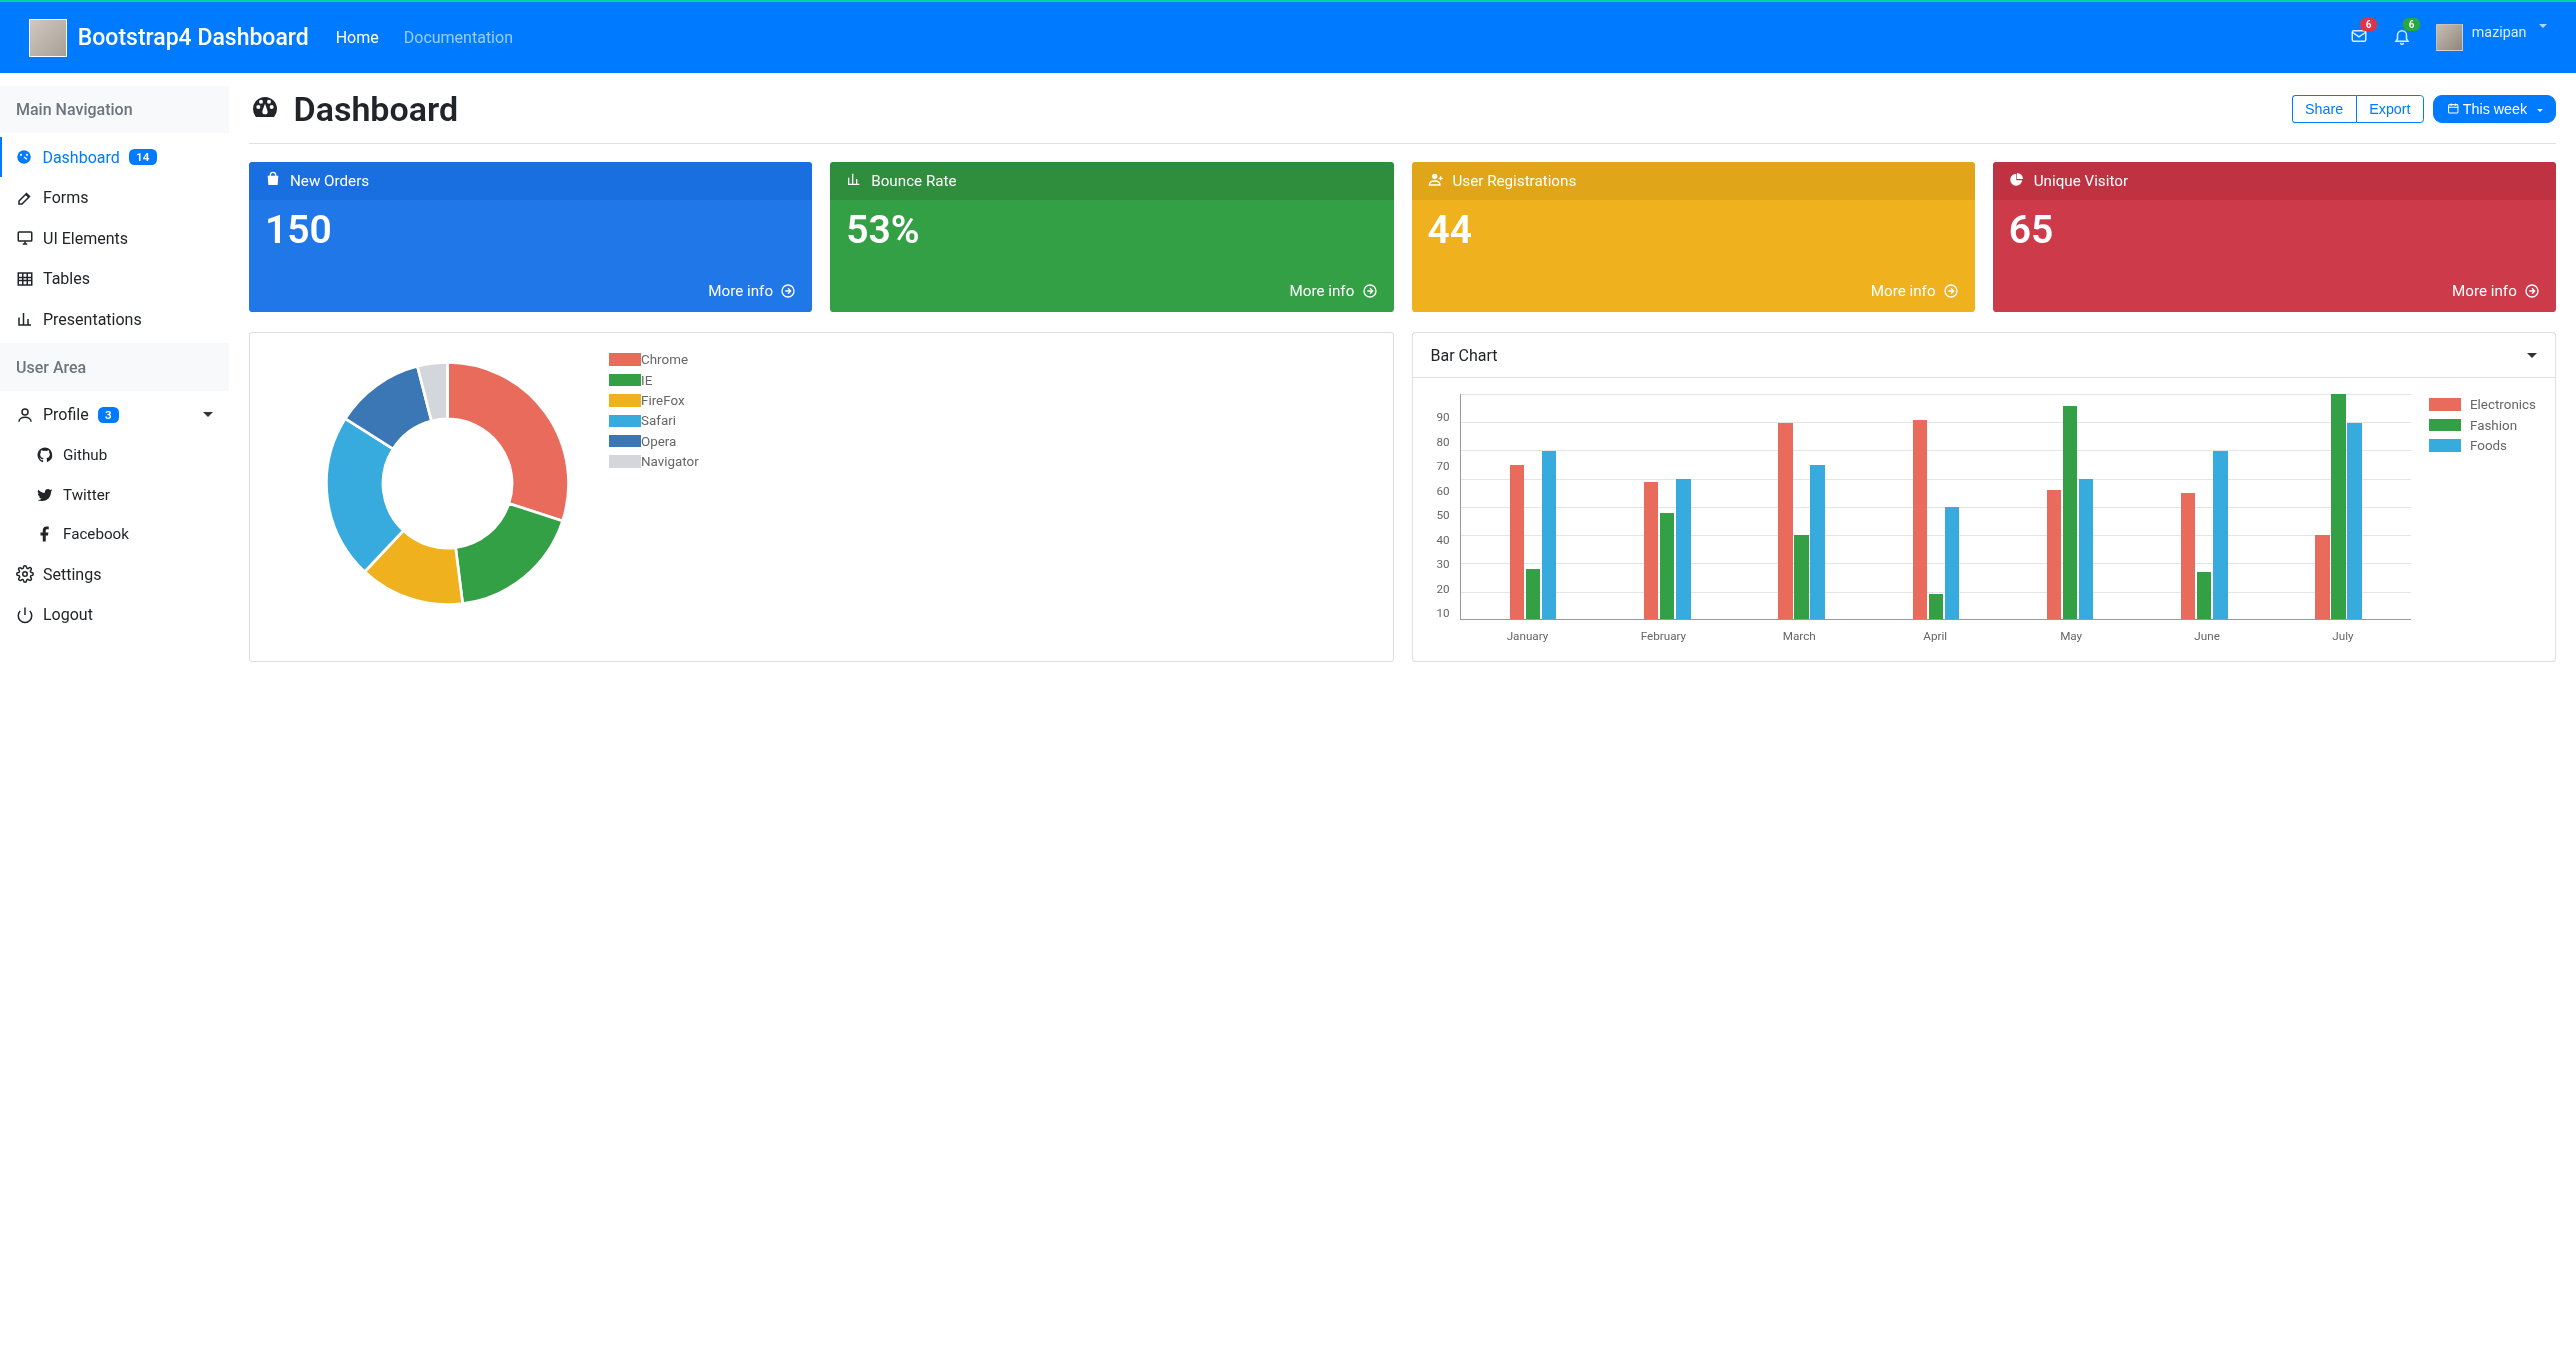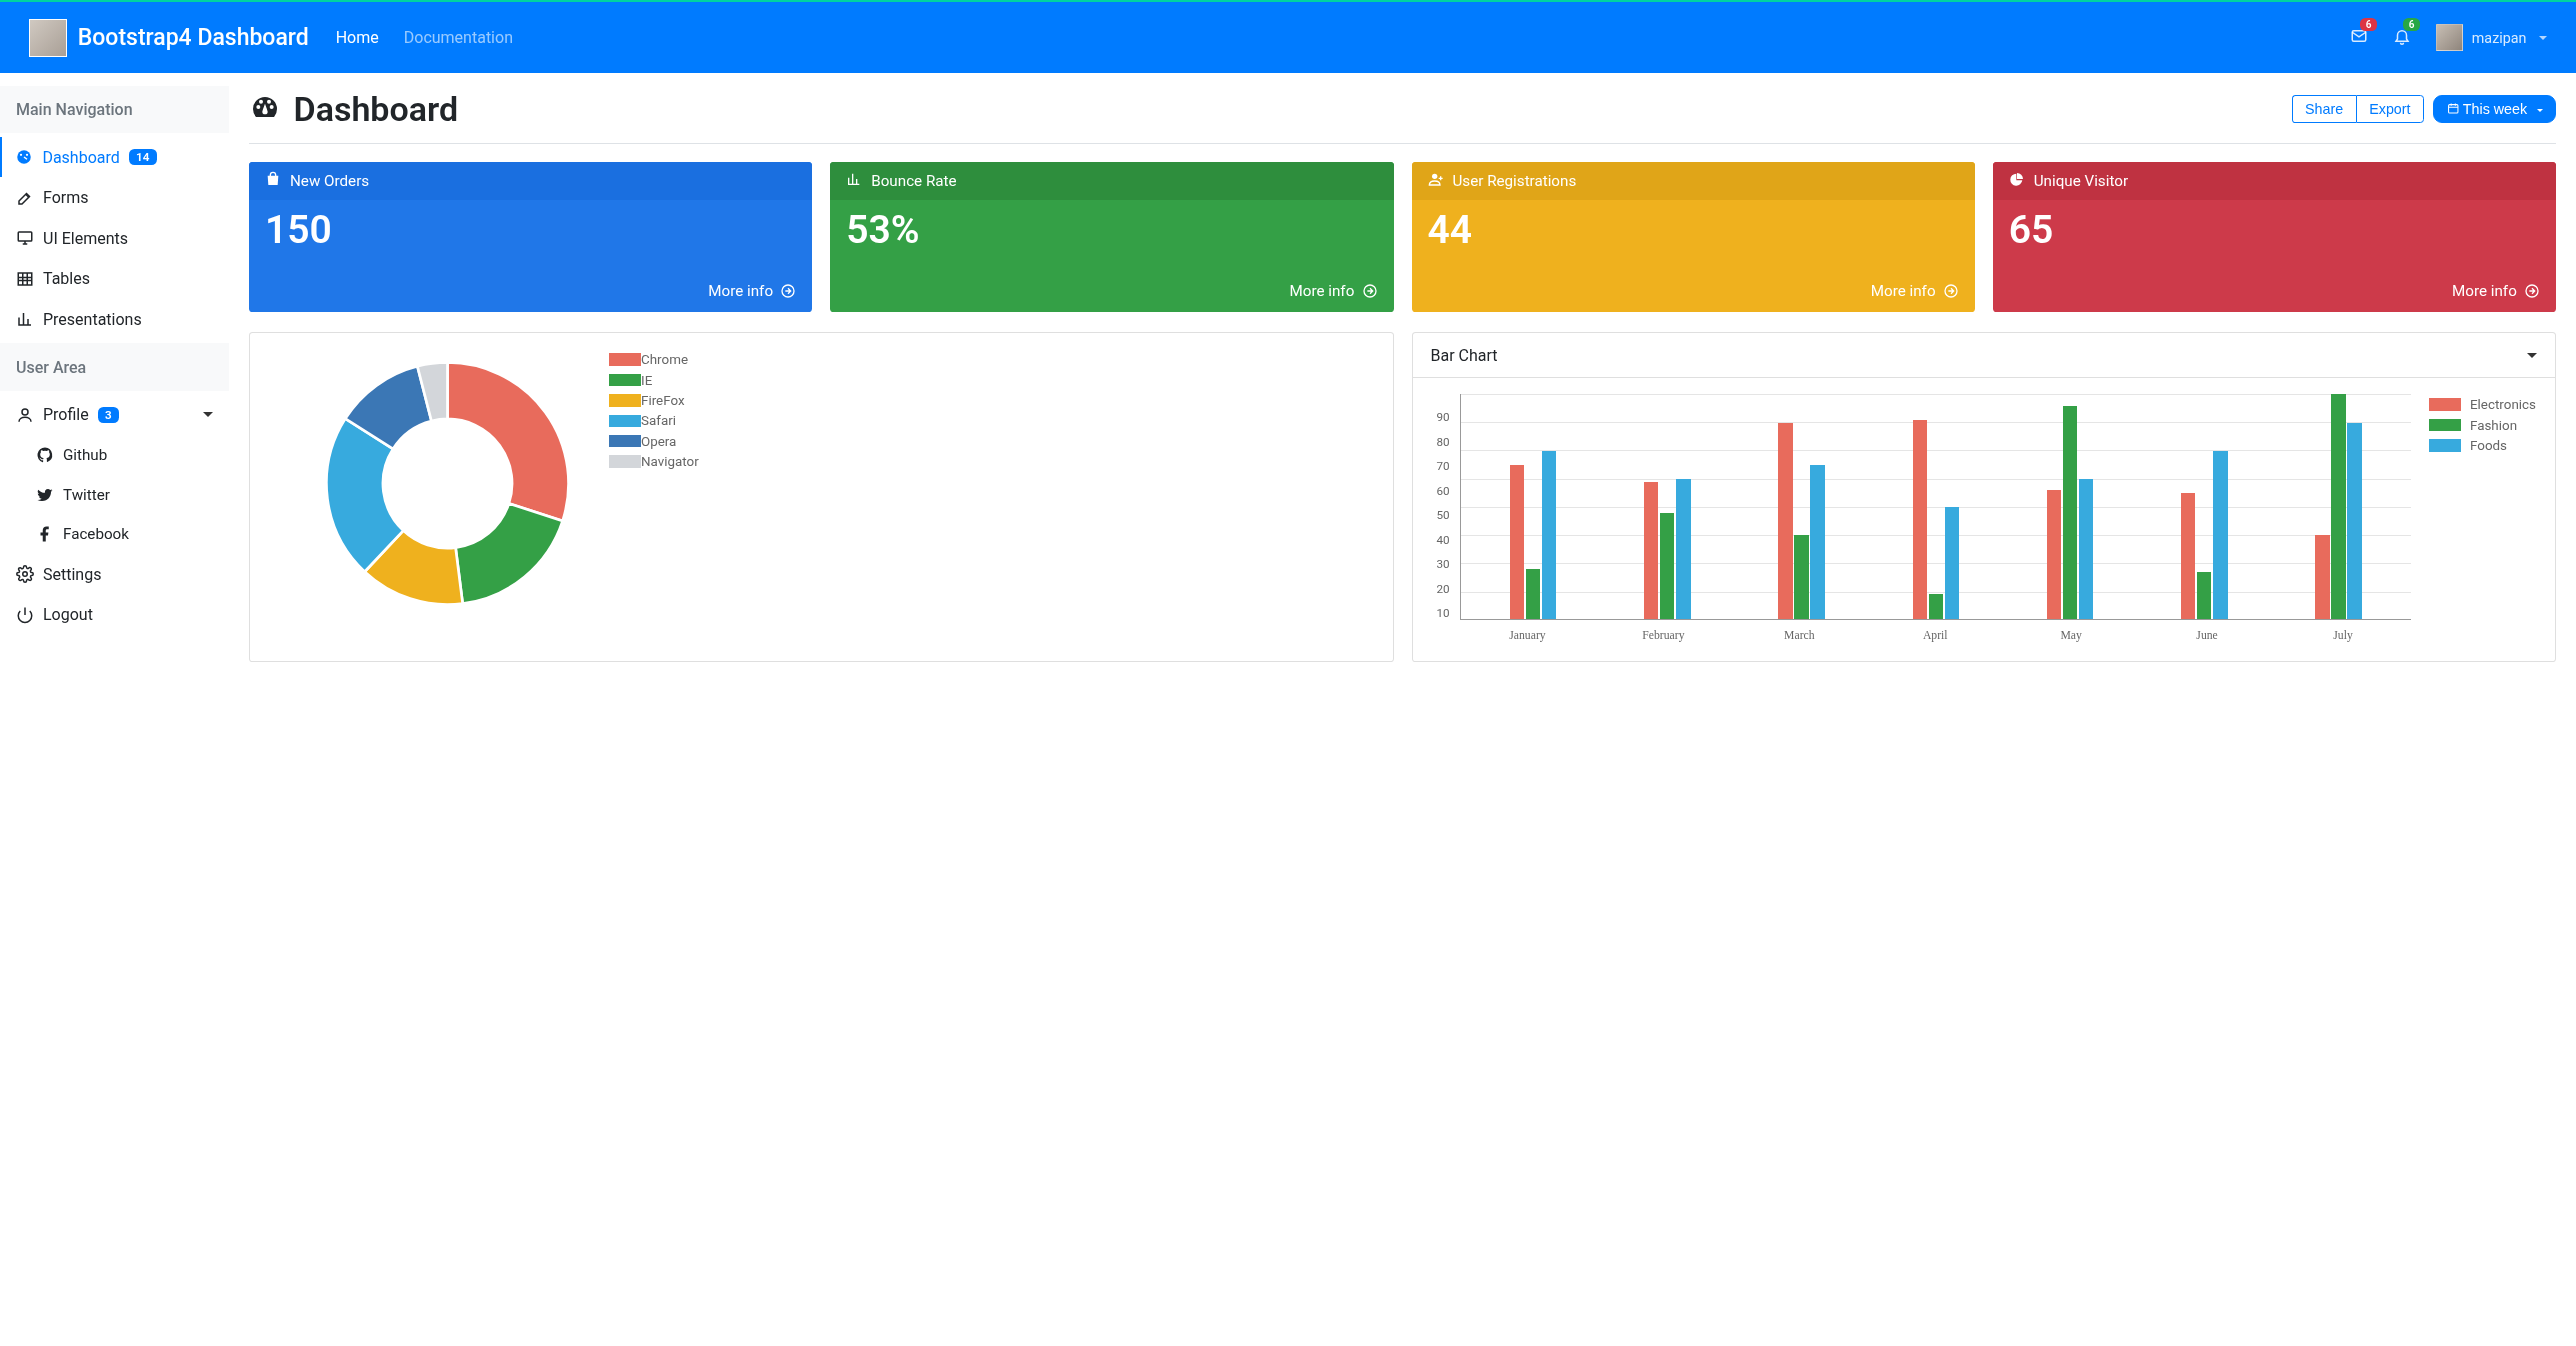--- a/index.html
+++ b/index.html
@@ -9,21 +9,21 @@
 .brand-img { width: 38px; height: 38px; background: linear-gradient(135deg,#d0c9c1,#a99f96); border: 1.8px solid #fff; }
 .brand-title { font-size: 23px; font-weight: 500; color: #fff; }
 .topnav { display: flex; align-items: center; margin-left: 27px; gap: 25px; }
 .topnav a { color: #fff; font-size: 16px; text-decoration: none; }
 .topnav a.dim { color: rgba(255,255,255,0.6); }
 .topbar-right { margin-left: auto; display: flex; align-items: center; gap: 25px; }
 .icon-wrap { position: relative; color: rgba(255,255,255,0.85); cursor: pointer; }
 .badge-notif { position: absolute; top: -9px; right: -9px; font-size: 10px; color: #fff; border-radius: 5.4px; padding: 0.9px 5.4px; font-weight: 600; }
 .badge-red { background: #dc3545; }
 .badge-green { background: #28a745; }
-.user-menu { display: flex; align-items: center; gap: 9px; color: rgba(255,255,255,0.85); cursor: pointer; }
+.user-menu { display: flex; gap: 9px; color: rgba(255,255,255,0.85); cursor: pointer; }
 .avatar { width: 27px; height: 27px; background: linear-gradient(135deg,#c7beb4,#8f857c); border: 0.9px solid rgba(255,255,255,0.4); }
 .caret { width: 0; height: 0; border-left: 4.5px solid transparent; border-right: 4.5px solid transparent; border-top: 4.5px solid rgba(255,255,255,0.7); margin-left: 3.6px; }
 
 .layout { display: flex; }
 .sidebar { width: 229px; padding: 9px 0; }
 .side-header { color: #6c757d; font-size: 16px; font-weight: 500; padding: 14.3px 16px; background: #f8f9fa; margin: 3.6px 0; }
 .side-item { display: flex; align-items: center; gap: 9px; padding: 10.8px 16px; color: #212529; font-size: 16px; cursor: pointer; text-decoration: none; }
 .side-item.active { color: #007bff; border-left: 2.7px solid #007bff; padding-left: 13.4px; }
 .side-item .pill { background: #007bff; color: #fff; font-size: 11.7px; font-weight: 600; border-radius: 5.4px; padding: 0.9px 7.2px; }
 .side-item.sub { padding-left: 36px; font-size: 15.2px; }
@@ -66,21 +66,21 @@
 .swatch { width: 32px; height: 12.5px; display: inline-block; }
 
 .bar-wrap { display: flex; gap: 18px; }
 .bar-chart { flex: 1; position: relative; height: 251px; }
 .y-axis { position: absolute; left: 0; top: 16px; bottom: 25px; width: 25px; display: flex; flex-direction: column; justify-content: space-between; font-size: 11.7px; color: #666; text-align: center; }
 .plot { position: absolute; left: 29px; right: 0; top: 0; bottom: 25px; border-left: 0.9px solid #999; border-bottom: 0.9px solid #999; display: flex; align-items: flex-end; padding: 0 5.4px; }
 .grid-line { position: absolute; left: 29px; right: 0; border-top: 0.9px solid #e5e5e5; }
 .month-group { flex: 1; display: flex; justify-content: center; align-items: flex-end; gap: 1.8px; height: 100%; }
 .bar { width: 14.3px; }
 .x-axis { position: absolute; left: 29px; right: 0; bottom: 0; height: 21.5px; display: flex; }
-.x-tick { flex: 1; text-align: center; font-size: 11.7px; color: #666; padding-top: 5.4px; font-family: Liberation Serif, serif; }
+.x-tick { flex: 1; text-align: center; font-size: 11.7px; color: #666; padding-top: 5.4px; }
 .bar-legend { list-style: none; font-size: 13.4px; color: #666; min-width: 108px; }
 .bar-legend li { display: flex; align-items: center; gap: 9px; padding: 2.7px 0; }
 
 svg.ico { width: 18px; height: 18px; }
 </style>
 </head>
 <body>
 
 <div class="topbar">
   <div class="brand">

